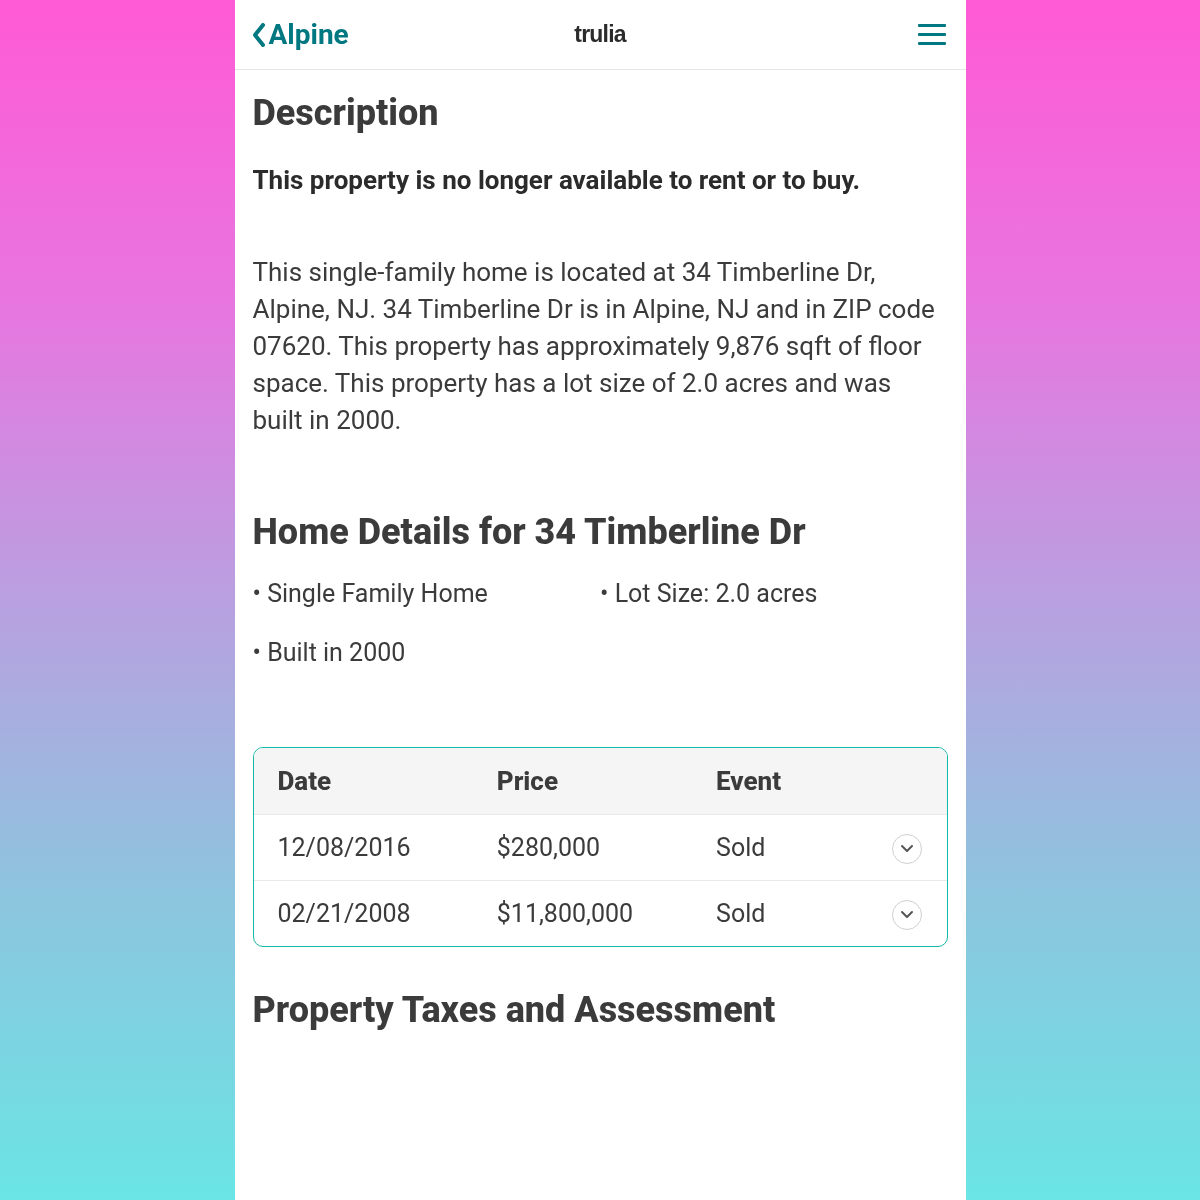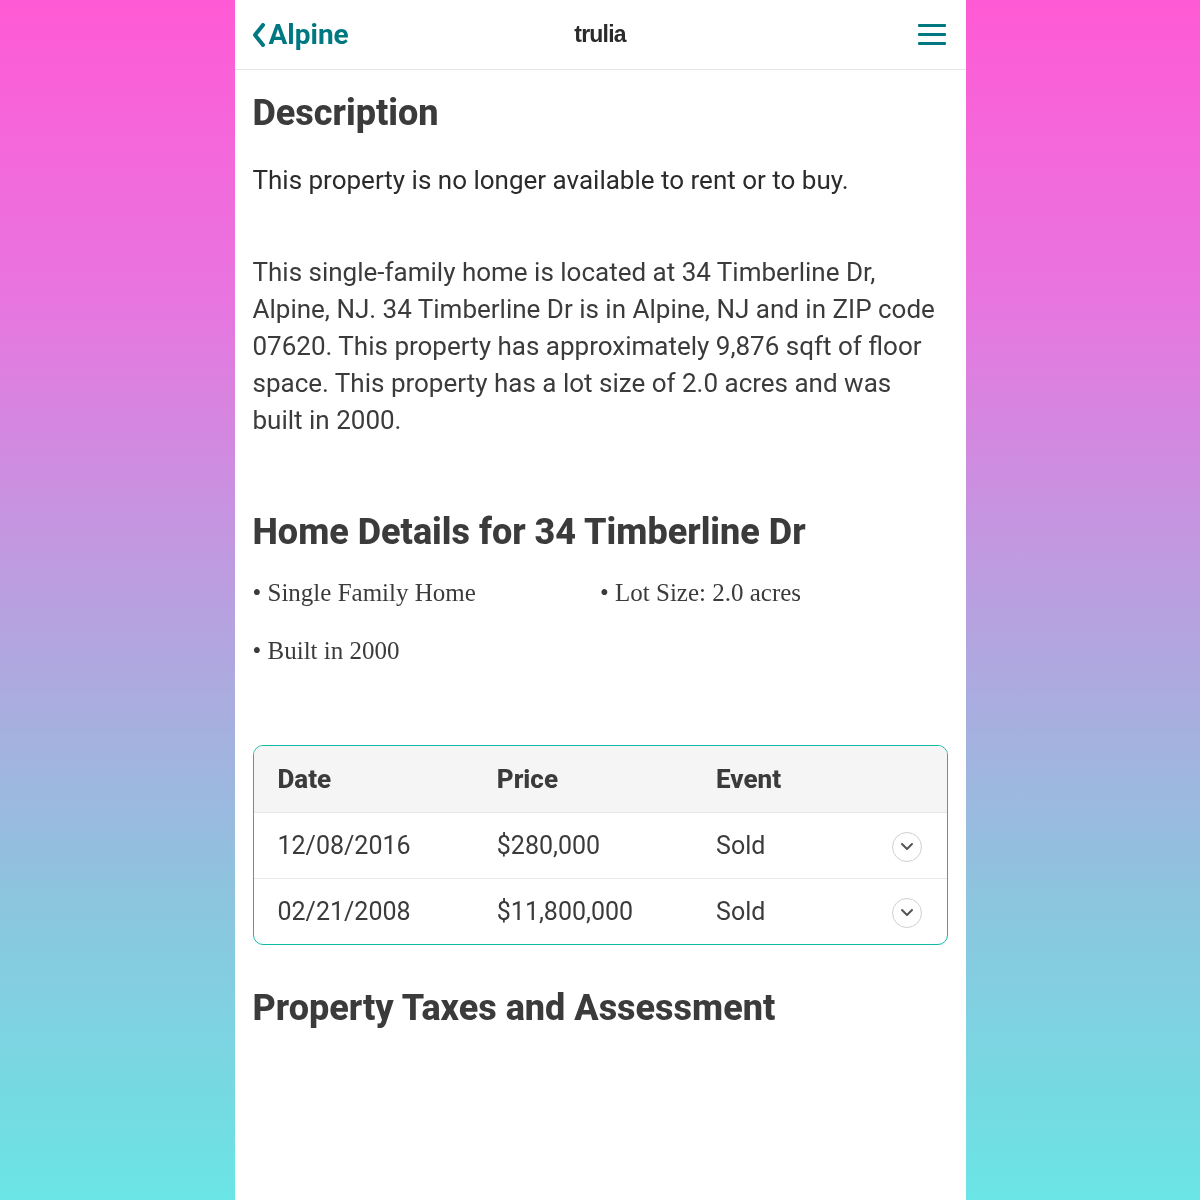--- a/index.html
+++ b/index.html
@@ -64,42 +64,41 @@
     padding: 22px 18px 0 18px;
   }
   h1 {
     font-size: 36px;
     font-weight: 800;
     color: #3b3b3b;
     margin-bottom: 28px;
   }
   .lead {
     font-size: 26px;
-    font-weight: 400;
+    font-weight: 700;
     color: #2b2b2b;
     line-height: 1.4;
     margin-bottom: 56px;
   }
   .body-text {
     font-size: 26px;
     color: #3b3b3b;
     line-height: 1.42;
     margin-bottom: 72px;
   }
   h2 {
     font-size: 36px;
     font-weight: 800;
     color: #3b3b3b;
     margin-bottom: 26px;
   }
   .details {
     display: flex;
     flex-wrap: wrap;
     margin-bottom: 50px;
-    font-family: Liberation Serif, serif;
   }
   .detail-col {
     width: 50%;
     margin-bottom: 30px;
   }
   .detail-item {
     font-size: 25px;
     color: #3b3b3b;
   }
   .table {

